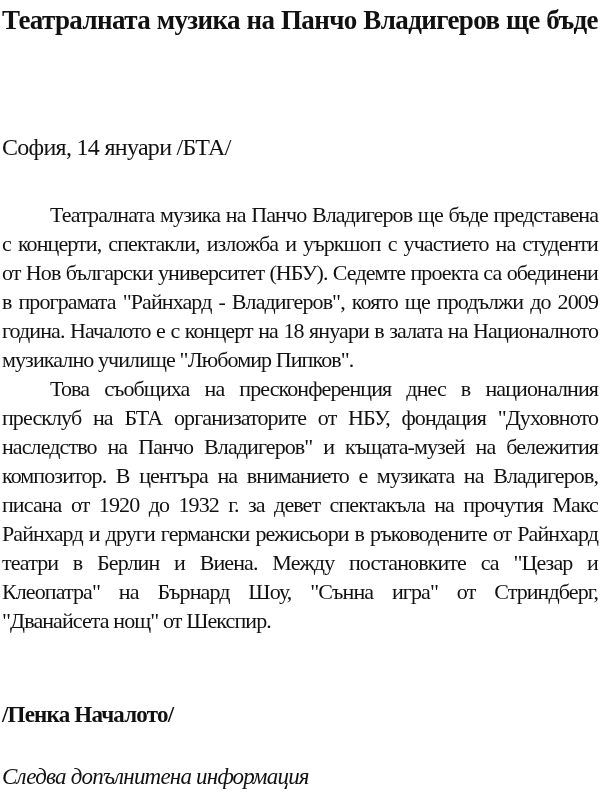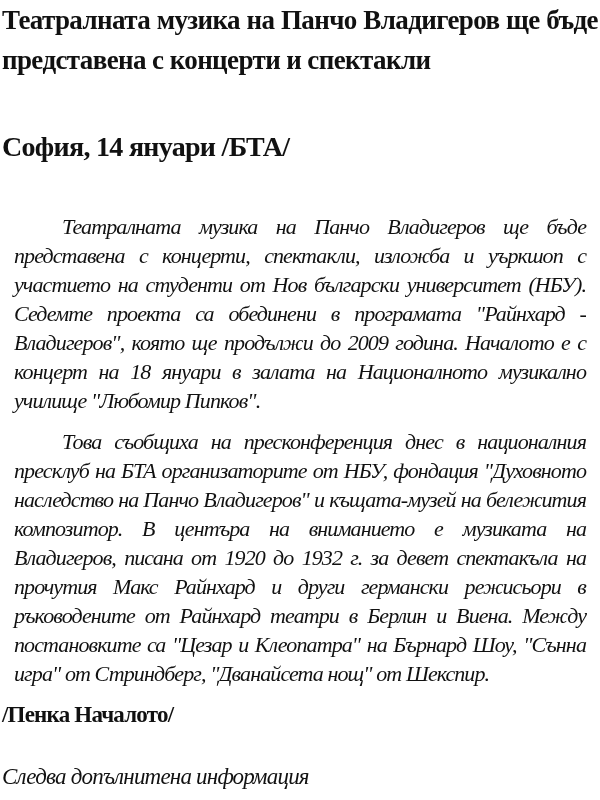--- a/index.html
+++ b/index.html
@@ -37,39 +37,38 @@
   }
   .title .line1 {
     display: block;
     text-align: justify;
     text-align-last: justify;
   }
   .dateline {
     position: absolute;
     left: 2px;
     top: 132px;
-    font-weight: bold;
-    font-size: 28px;
+    font-weight: normal;
+    font-size: 24px;
     line-height: 30px;
     letter-spacing: -0.7px;
   }
   .body {
     position: absolute;
     left: 2px;
     top: 200px;
     width: 596px;
     font-size: 22px;
     line-height: 29px;
     text-align: justify;
     letter-spacing: -0.9px;
   }
   .body p {
-    margin: 12px;
+    margin: 0;
     text-indent: 48px;
-    font-style: italic;
   }
   .author {
     position: absolute;
     left: 2px;
     top: 700px;
     font-weight: bold;
     font-size: 23px;
     line-height: 30px;
     letter-spacing: -0.8px;
   }
@@ -84,21 +83,20 @@
     letter-spacing: -0.8px;
   }
 </style>
 </head>
 <body>
 
 <div class="page">
 
   <h1 class="title" style="margin:0;">
     <span class="line1">Театралната музика на Панчо Владигеров ще бъде</span>
-    <span class="line2">представена с концерти и спектакли</span>
   </h1>
 
   <div class="dateline">София, 14 януари /БТА/</div>
 
   <div class="body">
     <p>Театралната музика на Панчо Владигеров ще бъде представена с концерти, спектакли, изложба и уъркшоп с участието на студенти от Нов български университет (НБУ). Седемте проекта са обединени в програмата "Райнхард - Владигеров", която ще продължи до 2009 година. Началото е с концерт на 18 януари в залата на Националното музикално училище "Любомир Пипков".</p>
     <p>Това съобщиха на пресконференция днес в националния пресклуб на БТА организаторите от НБУ, фондация "Духовното наследство на Панчо Владигеров" и къщата-музей на бележития композитор. В центъра на вниманието е музиката на Владигеров, писана от 1920 до 1932 г. за девет спектакъла на прочутия Макс Райнхард и други германски режисьори в ръководените от Райнхард театри в Берлин и Виена. Между постановките са "Цезар и Клеопатра" на Бърнард Шоу, "Сънна игра" от Стриндберг, "Дванайсета нощ" от Шекспир.</p>
   </div>
 
   <div class="author">/Пенка Началото/</div>

